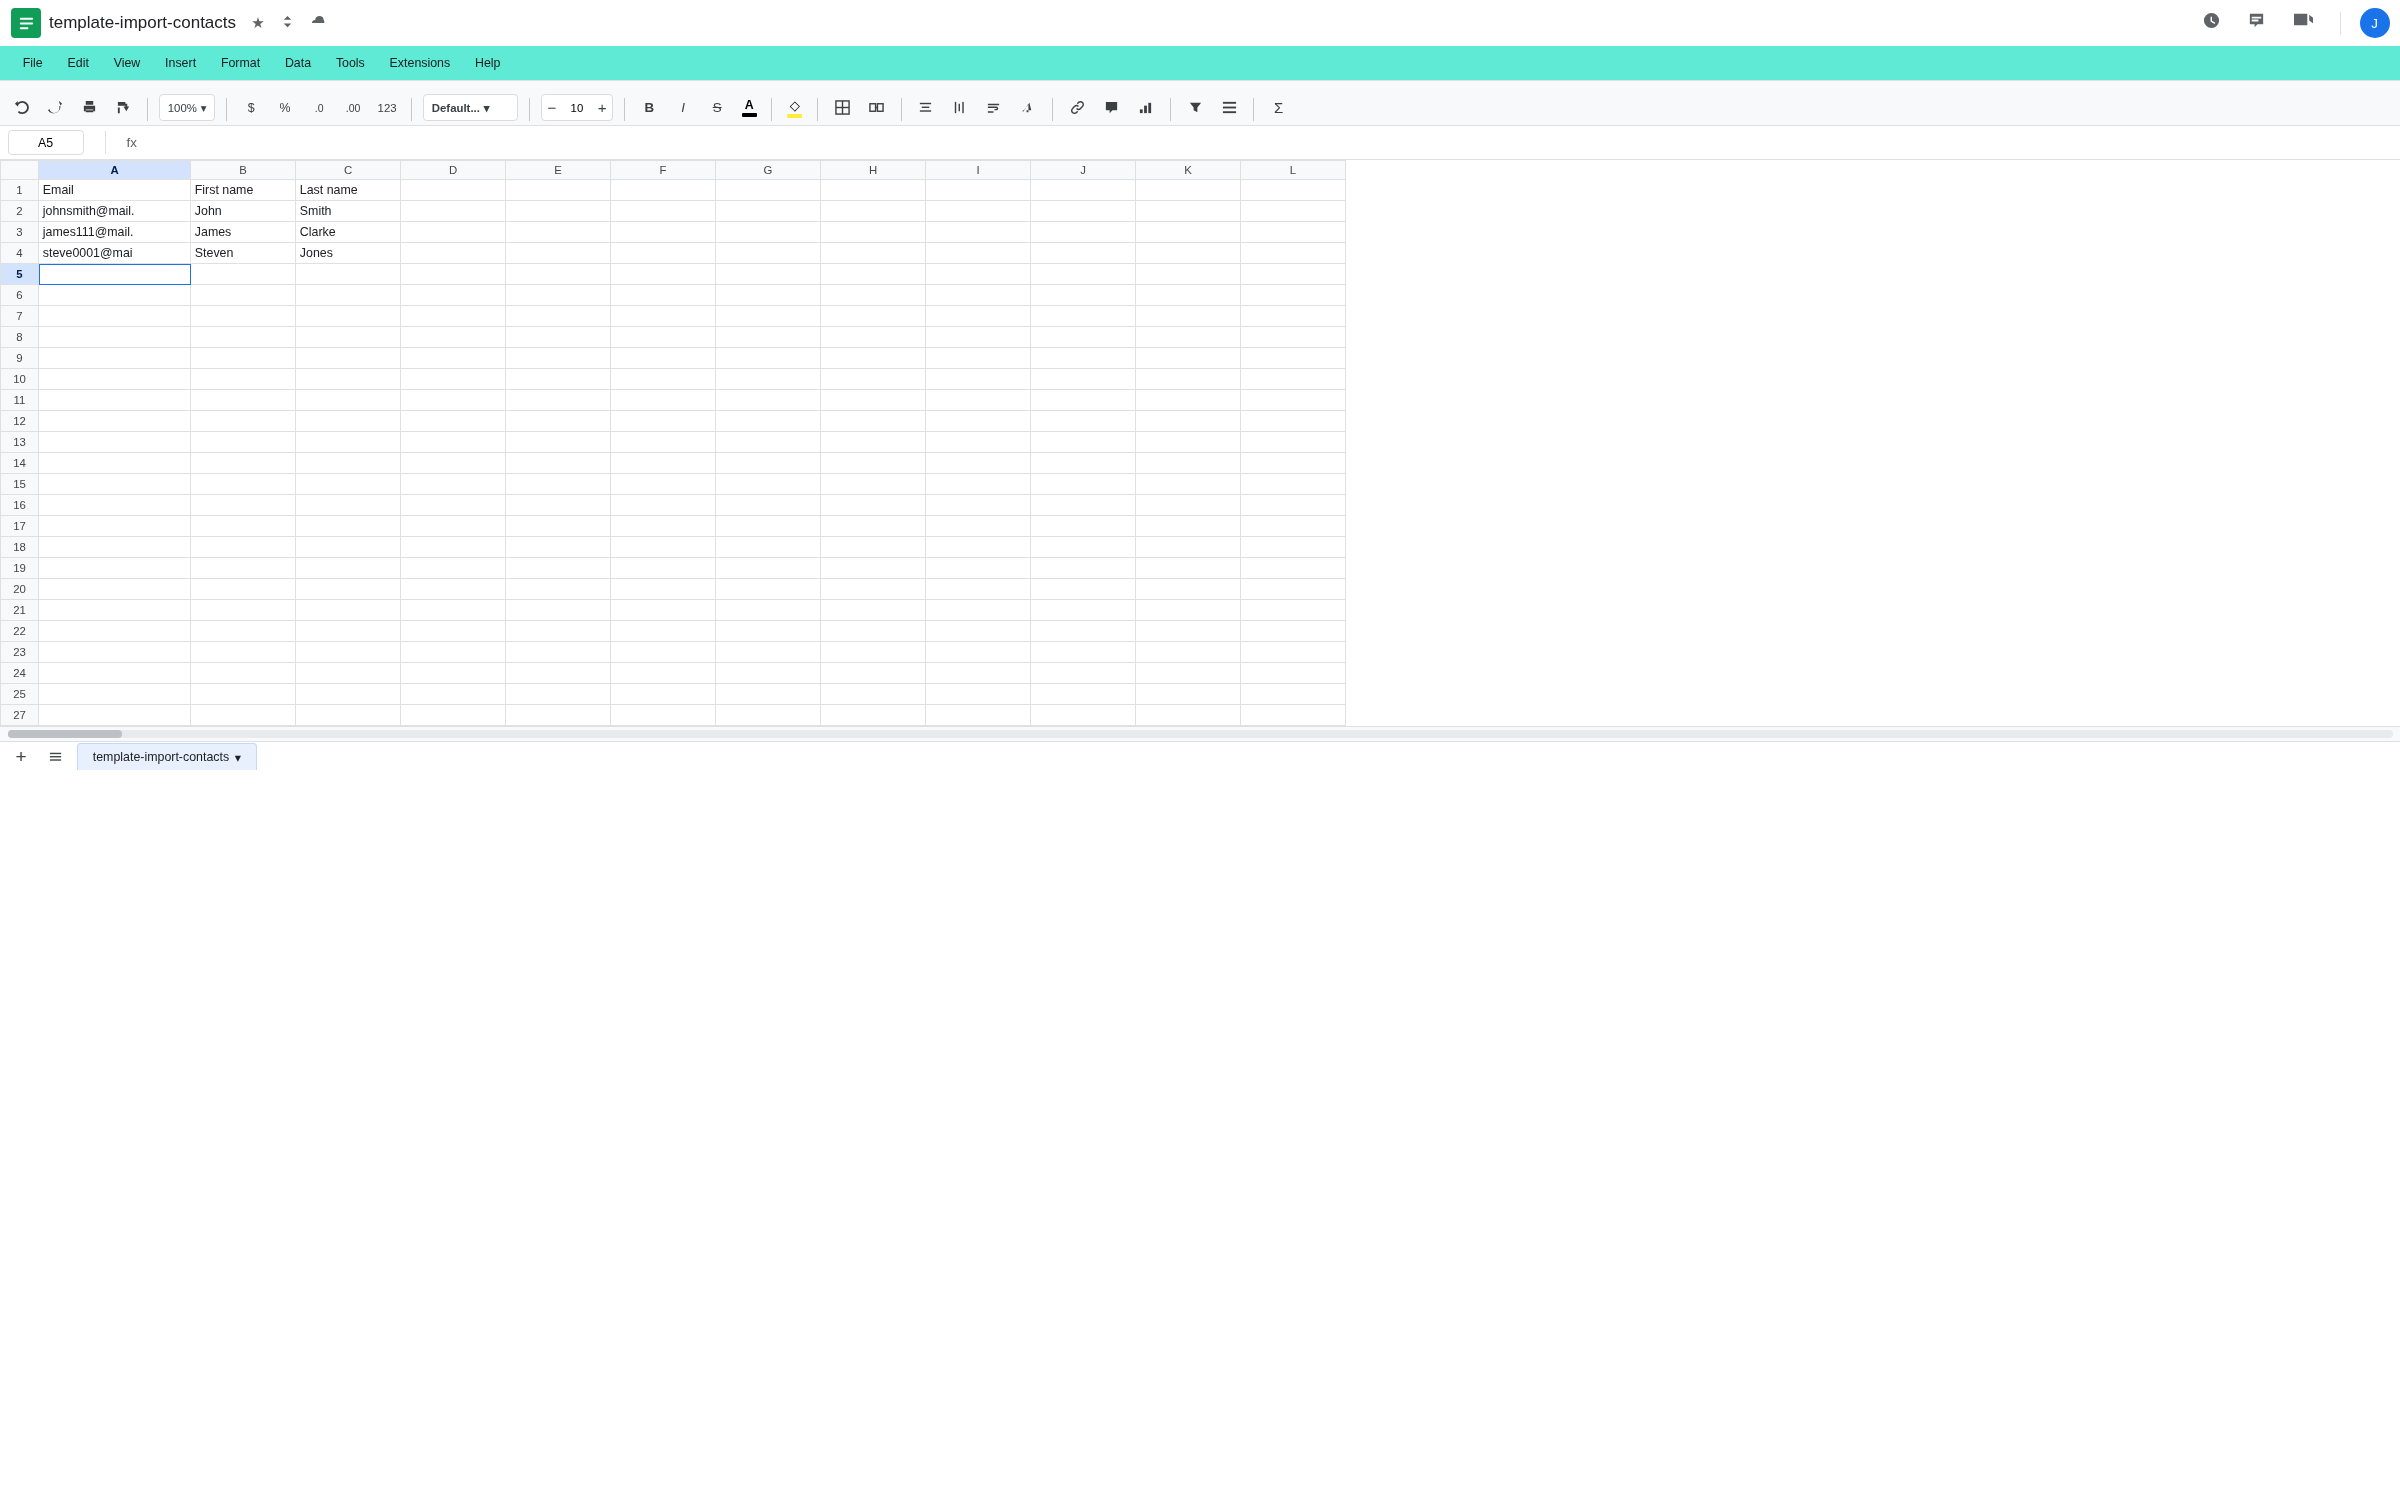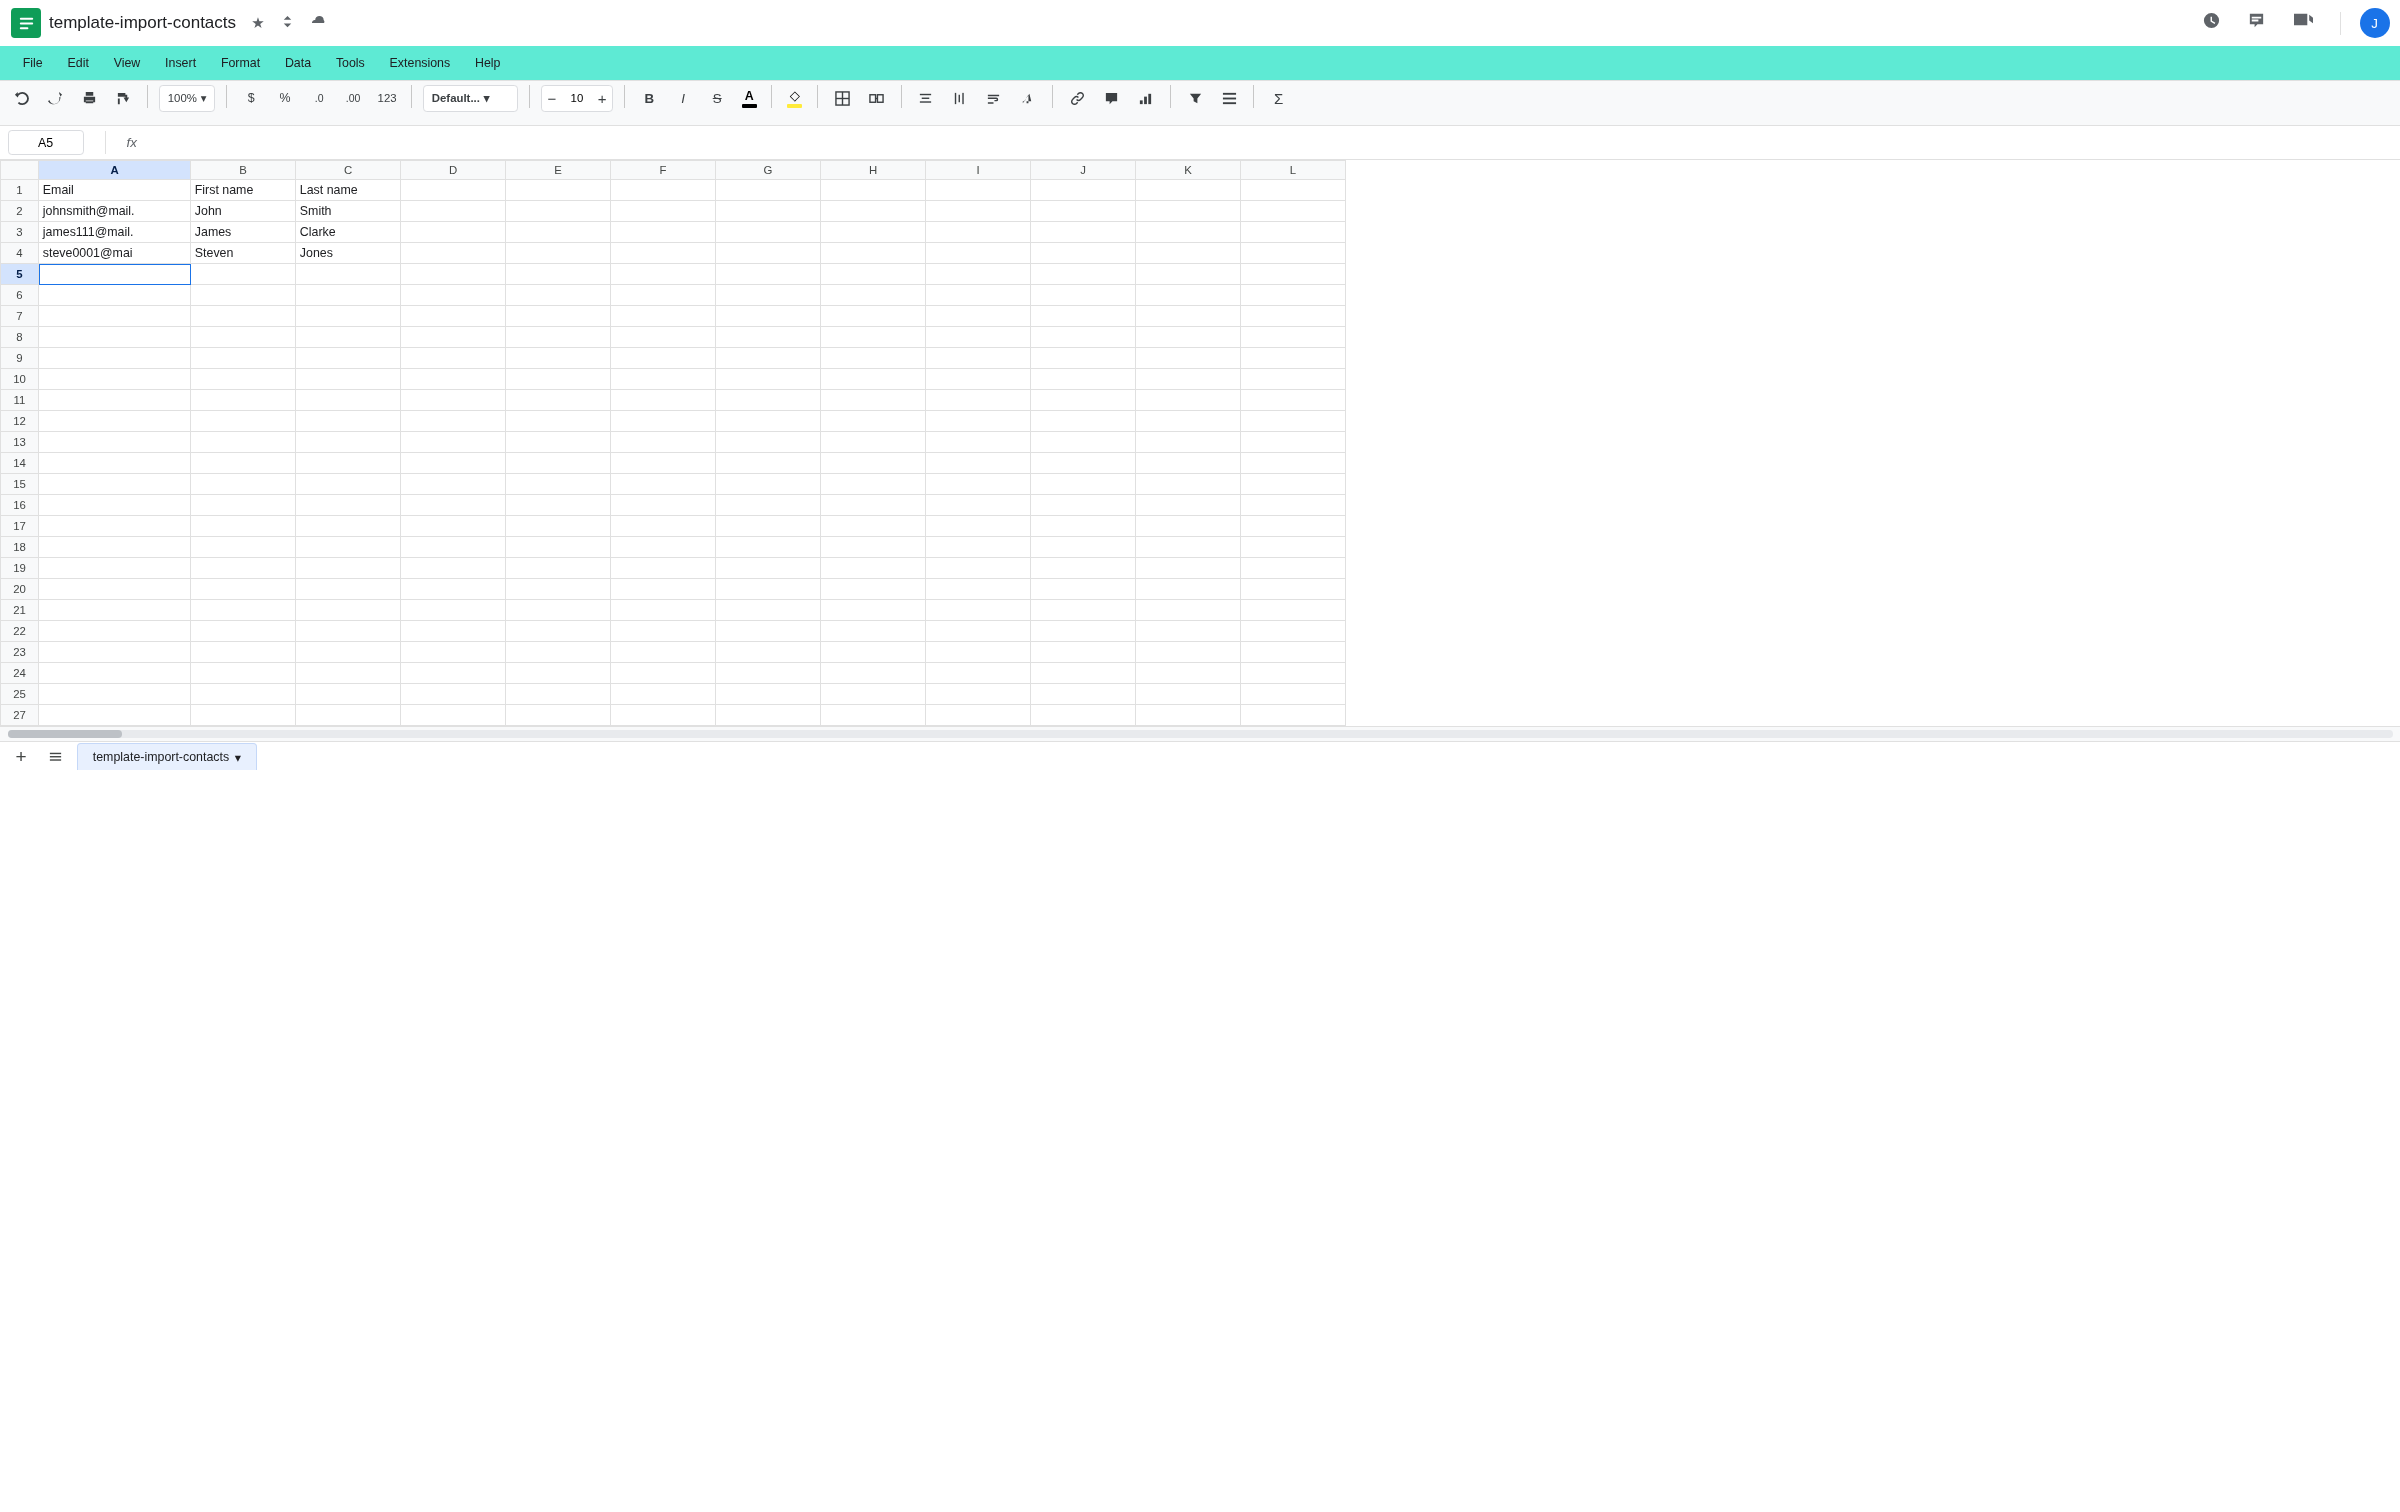--- a/index.html
+++ b/index.html
@@ -50,21 +50,21 @@
       padding: 3.8px 11.4px;
       font-size: 12.4px;
       color: #202124;
       cursor: pointer;
       border-radius: 3.8px;
     }
 
     
     #toolbar {
       display: flex;
-      align-items: flex-start;
+      align-items: flex-end;
       padding: 3.8px 7.6px;
       height: 46px;
       background: #f8f9fa;
       border-top: 1px solid #e0e0e0;
       border-bottom: 1px solid #e0e0e0;
       gap: 7px;
       flex-wrap: nowrap;
       overflow: hidden;
     }
     .tb-btn {
@@ -131,21 +131,21 @@
     }
     #cell-ref {
       width: 76px; height: 25px;
       border: 1px solid #dadce0;
       border-radius: 3.8px;
       text-align: center;
       font-size: 12.4px;
       outline: none;
     }
     #formula-divider { width: 1px; height: 23px; background: #e0e0e0; }
-    #fx-icon { color: #5f6368; font-size: 13.3px; font-style: italic; }
+    #fx-icon { color: #5f6368; font-size: 13.3px; }
     #formula-input {
       flex: 1; border: none; outline: none;
       font-size: 12.4px; color: #202124;
     }
 
     #sheet-area {
       flex: 1;
       overflow: auto;
       position: relative;
     }

